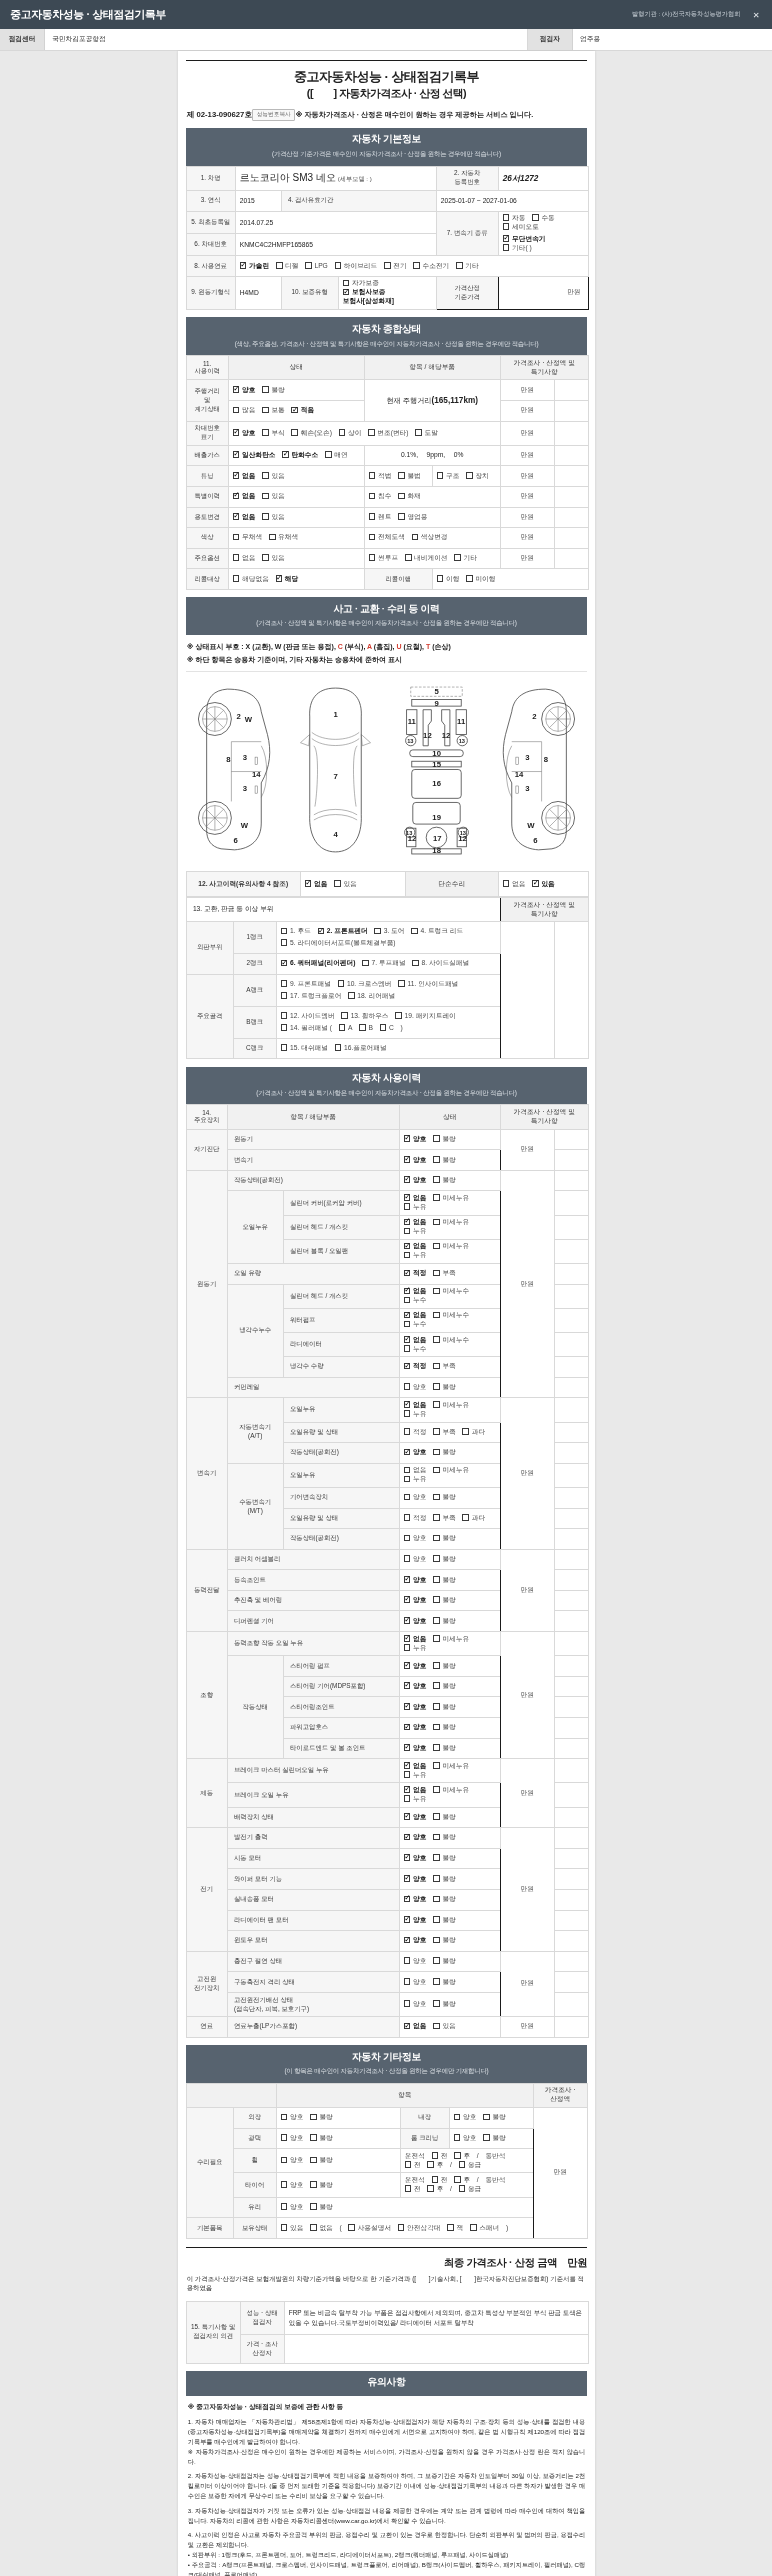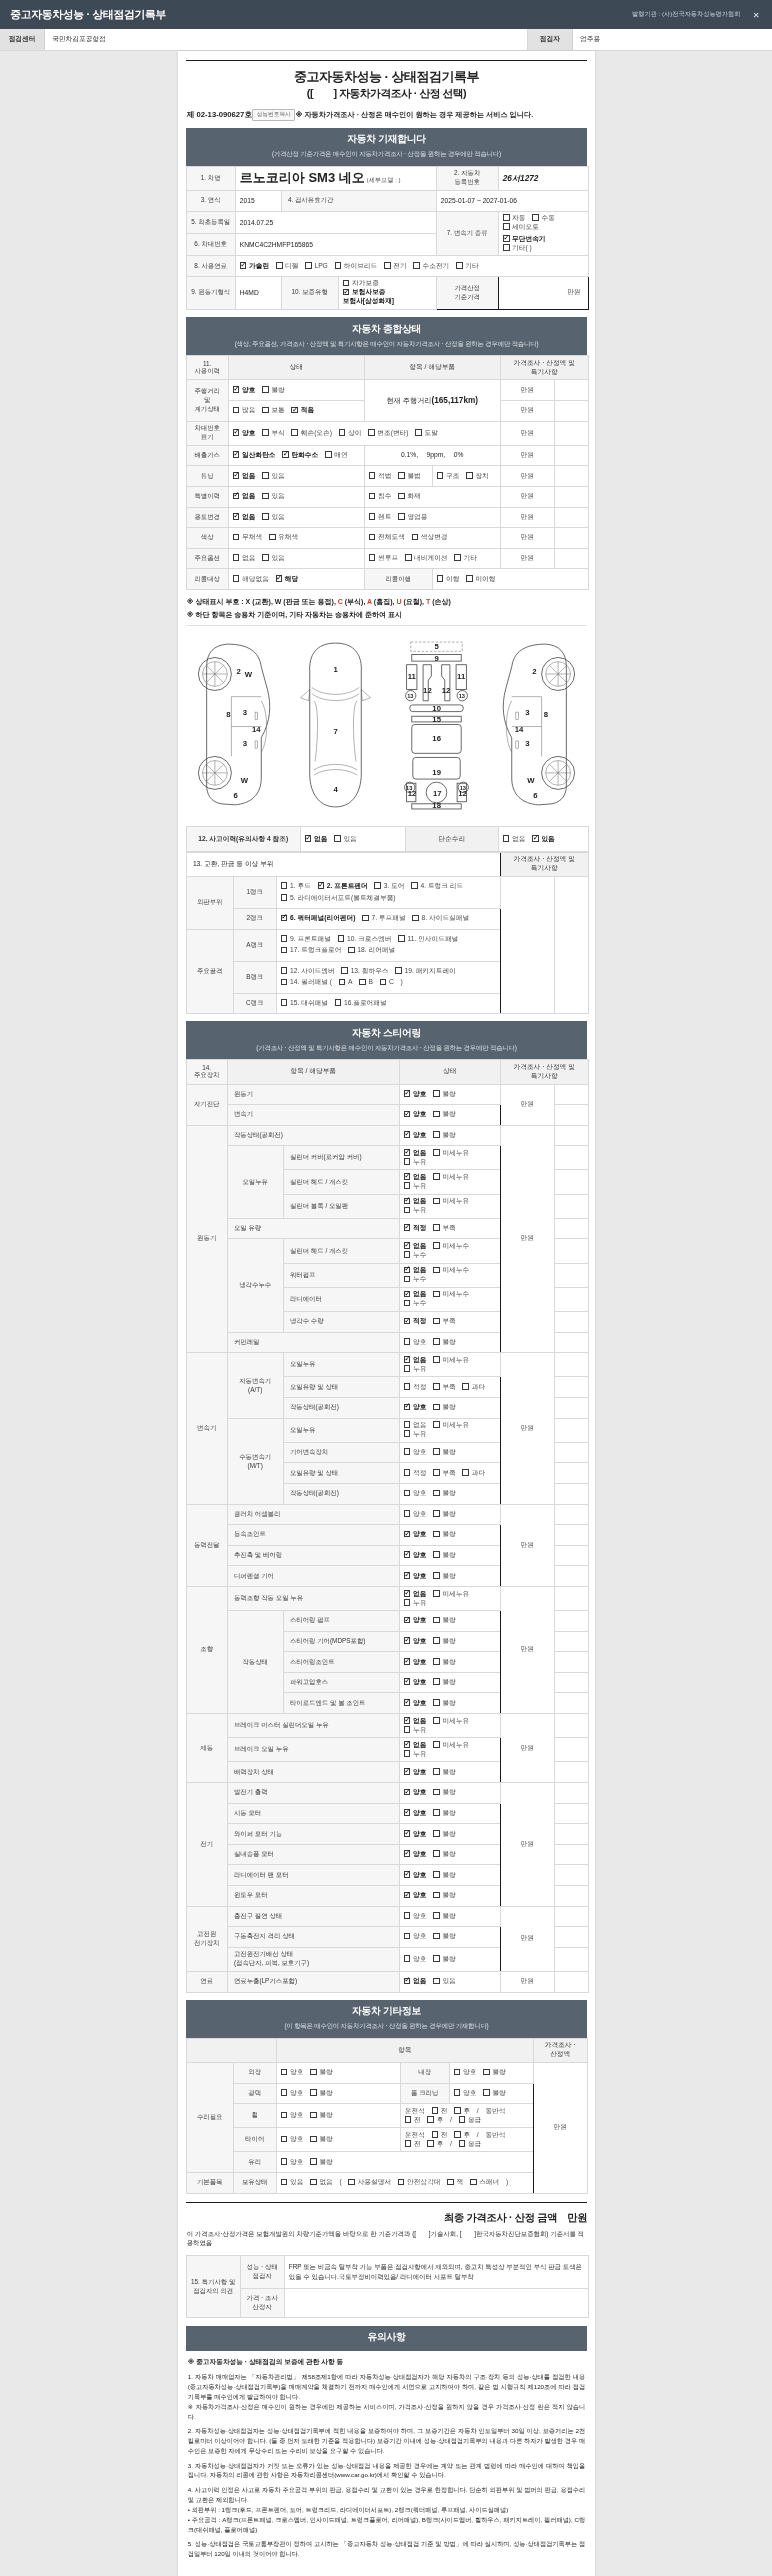--- a/index.html
+++ b/index.html
@@ -43,21 +43,21 @@
   .won{text-align:center;color:#444;}
   .strongbox{border:1px solid #1a1a1a !important;}
   .pre{white-space:pre-line;}
 
   
   .opt{margin-right:6.7px;font-size:6.7px;color:#444;white-space:nowrap;display:inline-block;}
   .opt.on{font-weight:bold;color:#111;}
   .cb{display:inline-block;width:6.7px;height:6.7px;border:0.8px solid #3a3a3a;background:#fff;margin-right:2.6px;vertical-align:-1px;position:relative;box-sizing:border-box;}
   .cb.on::after{content:"✓";position:absolute;left:-0.5px;top:-3.1px;font-size:7.7px;font-weight:bold;color:#000;}
 
-  .bigname{font-weight:bold;font-size:13px;}
+  .bigname{font-weight:normal;font-size:10px;}
   .subname{font-size:6.2px;color:#555;font-weight:normal;}
   .regno{font-weight:bold;font-size:8.2px;text-align:left;font-style:italic;}
 
   .mileage{font-size:7.2px;text-align:center;}
   .mileage b{font-size:8.2px;}
 
   
   .legend{margin:6.2px 1px 4.1px;font-size:7px;font-weight:bold;line-height:1.8;}
   .code-red{color:#d03b2f;}
   .diagwrap{border-top:0.5px solid #e3e3e3;margin-top:4.1px;padding:13.4px 0 7.2px;display:flex;justify-content:space-around;align-items:center;}
@@ -101,21 +101,21 @@
     <div class="toprule"></div>
     <div class="ftitle">중고자동차성능 · 상태점검기록부</div>
     <div class="ftitle2">([　　] 자동차가격조사 · 산정 선택)</div>
     <div class="docline">
       <span>제 02-13-090627호</span>
       <button class="btn-copy">성능번호복사</button>
       <span class="docnote">※ 자동차가격조사 · 산정은 매수인이 원하는 경우 제공하는 서비스 입니다.</span>
     </div>
 
     <div class="sec">
-      <div class="t">자동차 기재합니다</div>
+      <div class="t">자동차 기본정보</div>
       <div class="s">(가격산정 기준가격은 매수인이 자동차가격조사 · 산정을 원하는 경우에만 적습니다)</div>
     </div>
     <table class="f">
       <colgroup>
           <col style="width:49px">
           <col style="width:46px">
           <col style="width:57px">
           <col style="width:98px">
           <col style="width:62px">
           <col style="width:90px">
@@ -245,20 +245,24 @@
       </tr>
       <tr class="rowh">
         <td class="lb">리콜대상</td>
         <td><span class="opt"><span class="cb"></span>해당없음</span><span class="opt on"><span class="cb on"></span>해당</span></td>
         <td class="lb">리콜이행</td>
         <td colspan="3"><span class="opt"><span class="cb"></span>이행</span><span class="opt"><span class="cb"></span>미이행</span></td>
       </tr>
     </tbody>
       </table>
 
+    <div class="sec">
+      <div class="t">사고 · 교환 · 수리 등 이력</div>
+      <div class="s">(가격조사 · 산정액 및 특기사항은 매수인이 자동차가격조사 · 산정을 원하는 경우에만 적습니다)</div>
+    </div>
     <div class="legend">
       <div>
         <span>※ 상태표시 부호 : </span><span>X</span><span> (교환), </span><span>W</span><span> (판금 또는 용접), </span><span class="code-red">C</span><span> (부식), </span><span class="code-red">A</span><span> (흠집), </span><span class="code-red">U</span><span> (요철), </span><span class="code-red">T</span><span> (손상)</span>
       </div>
       <div>※ 하단 항목은 승용차 기준이며, 기타 자동차는 승용차에 준하여 표시</div>
     </div>
 
     <div class="diagwrap">
 
       <div class="diag">
@@ -420,21 +424,21 @@
             </td>
       </tr>
       <tr class="rowh">
         <td class="lb">C랭크</td>
         <td><span class="opt"><span class="cb"></span>15. 대쉬패널</span><span class="opt"><span class="cb"></span>16.플로어패널</span></td>
       </tr>
     </tbody>
       </table>
 
     <div class="sec">
-      <div class="t">자동차 스티어링</div>
+      <div class="t">자동차 사용이력</div>
       <div class="s">(가격조사 · 산정액 및 특기사항은 매수인이 자동차가격조사 · 산정을 원하는 경우에만 적습니다)</div>
     </div>
     <table class="f">
       <colgroup>
           <col style="width:41px">
           <col style="width:56px">
           <col style="width:116px">
           <col style="width:101px">
           <col style="width:54px">
           <col style="width:34px">

